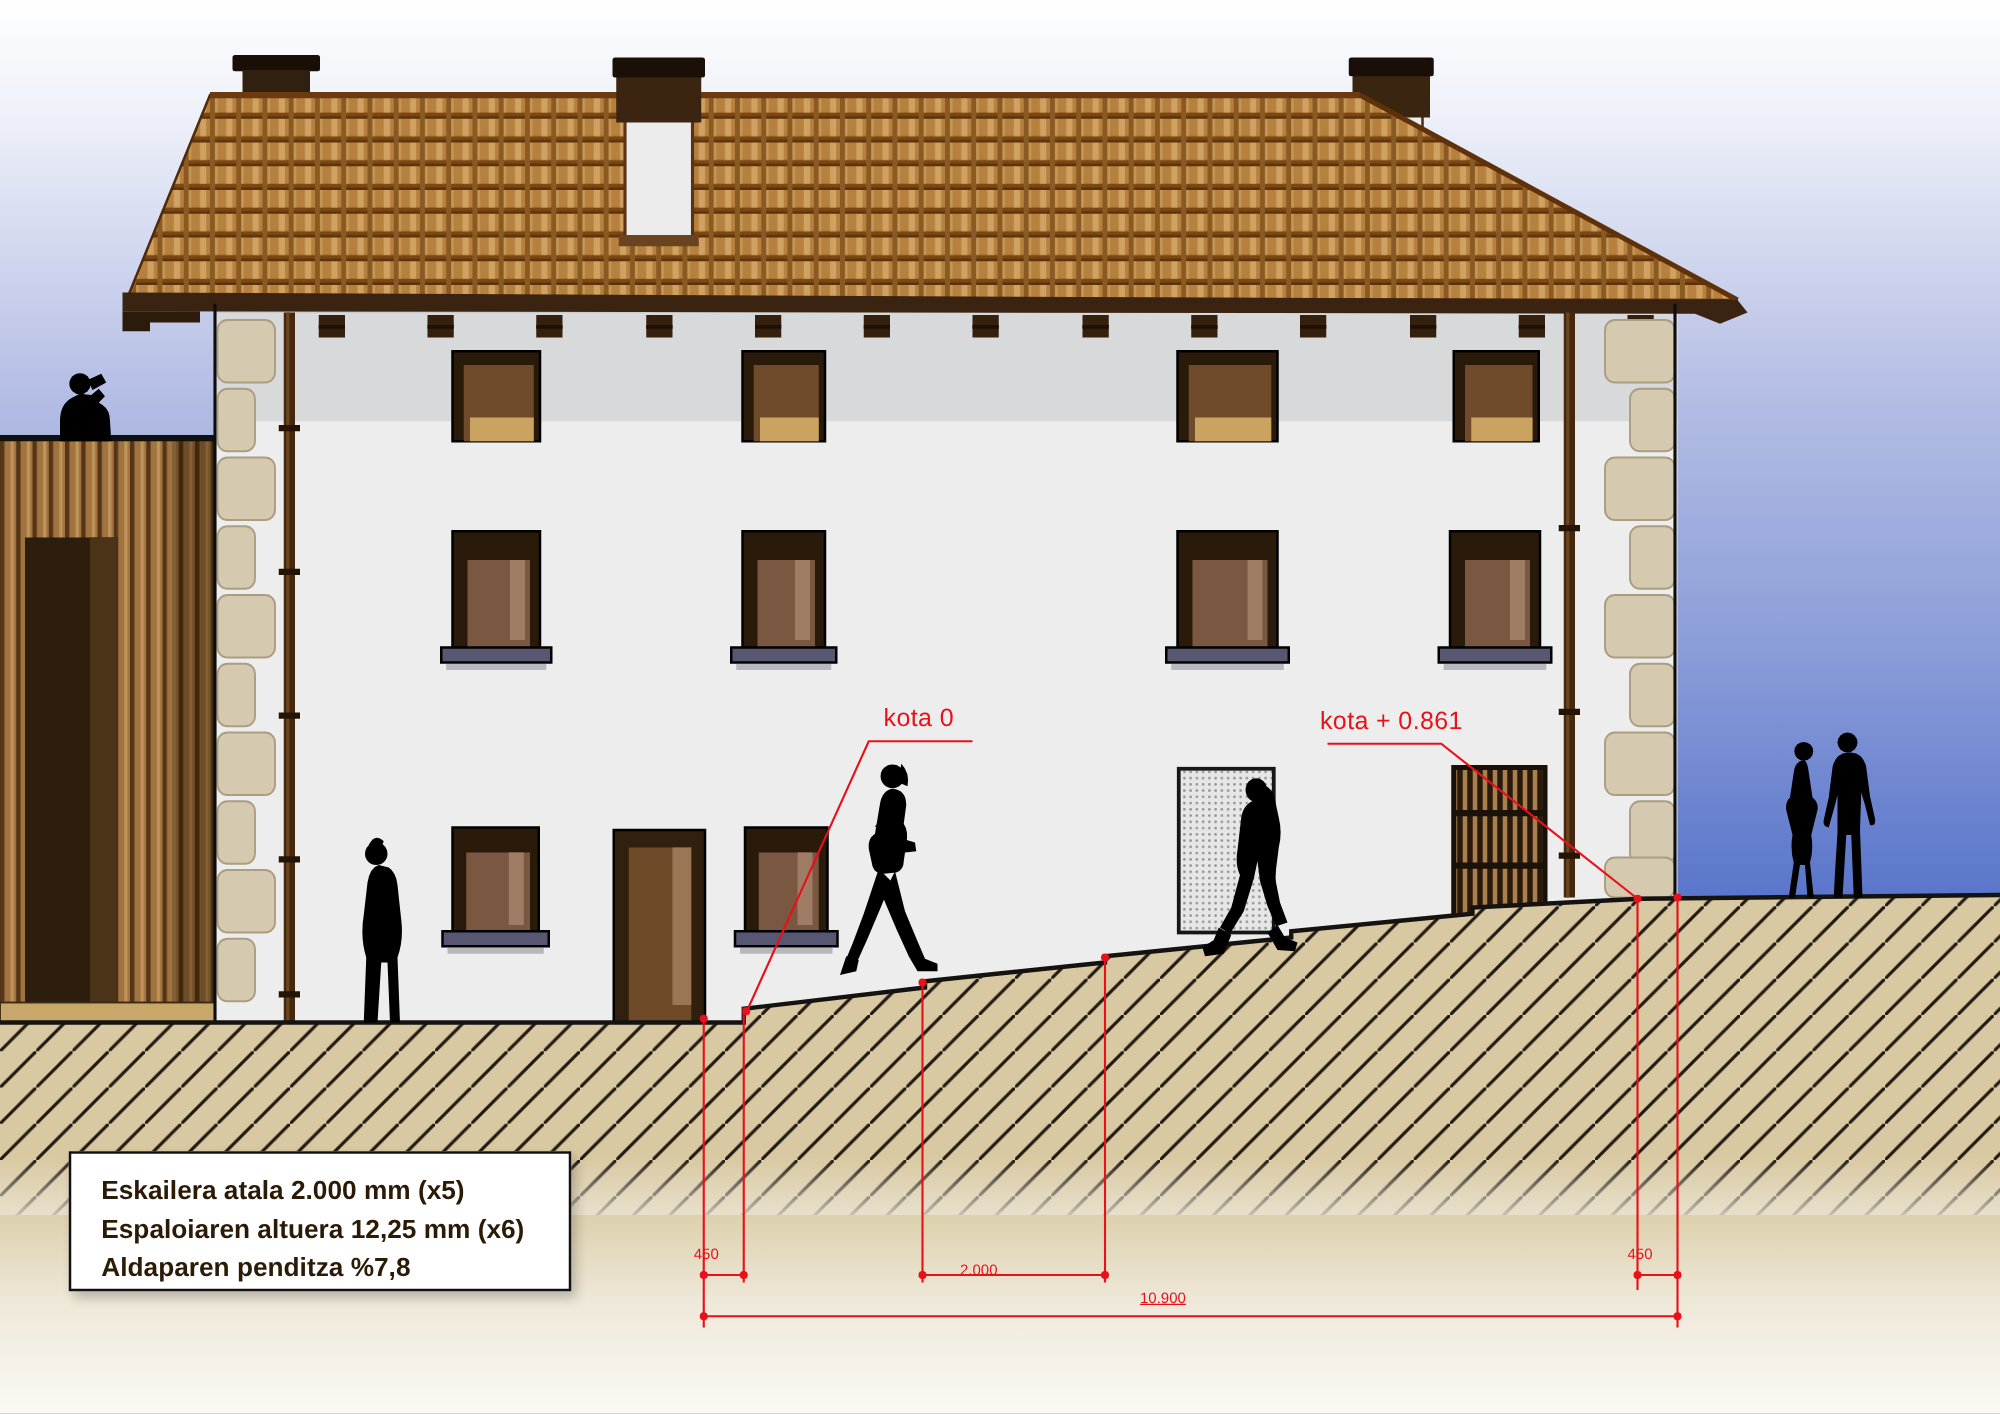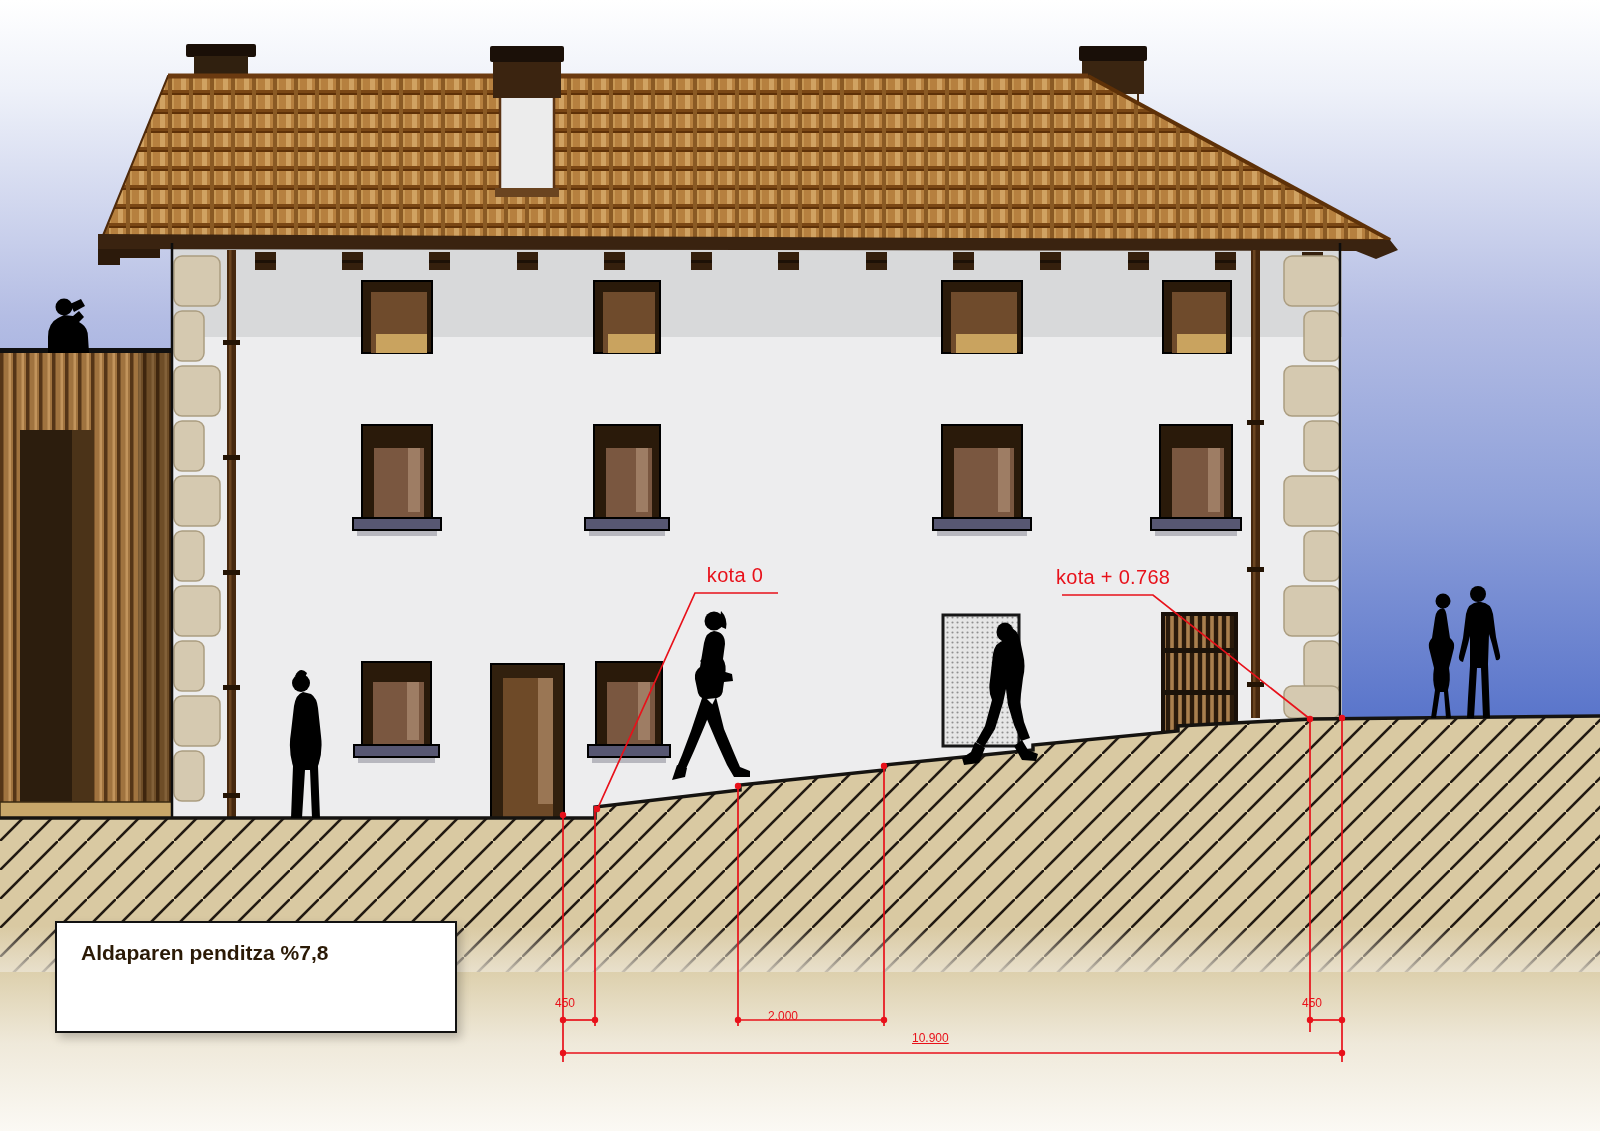--- a/index.html
+++ b/index.html
@@ -323,23 +323,25 @@
     <g>
       <circle cx="1443" cy="601" r="7.5"></circle>
       <path d="M1443 608 q-7 1 -8 10 l-3 20 q-4 4 -3 10 l5 20 q-2 12 1 22 l-4 28 h5 l4 -26 h4 l2 26 h5 l-3 -28 q3 -10 1 -22 l5 -20 q1 -6 -4 -10 l-3 -20 q-1 -9 -4 -10 z"></path>
       <circle cx="1478" cy="594" r="8"></circle>
       <path d="M1478 602 q-10 1 -12 12 l-3 24 -4 18 q-1 5 4 6 l5 -18 2 -8 0 30 -2 32 -1 20 h7 l3 -50 h4 l2 50 h7 l-2 -54 1 -30 3 10 4 16 q5 1 4 -5 l-4 -18 -3 -23 q-2 -11 -12 -12 z"></path>
     </g>
   </g>
 </svg>
 
 <div class="red-label" style="left:690px;top:564px;width:90px;">kota 0</div>
-<div class="red-label" style="left:1056px;top:566px;width:96px;">kota + 0.768</div>
+<div class="red-label" style="left:1056px;top:566px;width:96px;">kota + 0.861</div>
 <div class="dim-label" style="left:555px;top:996px;width:46px;">450</div>
 <div class="dim-label" style="left:768px;top:996px;width:84px;margin-top:13px;">2.000</div>
 <div class="dim-label" style="left:1302px;top:996px;width:46px;">450</div>
 <div class="dim-label" style="left:912px;top:1031px;width:86px;text-decoration:underline;">10.900</div>
 
 <div class="legend-box">
+  <div class="legend-line">Eskailera atala 2.000 mm (x5)</div>
+  <div class="legend-line">Espaloiaren altuera 12,25 mm (x6)</div>
   <div class="legend-line">Aldaparen penditza %7,8</div>
 </div>
 
 </div>
 
 </body></html>

